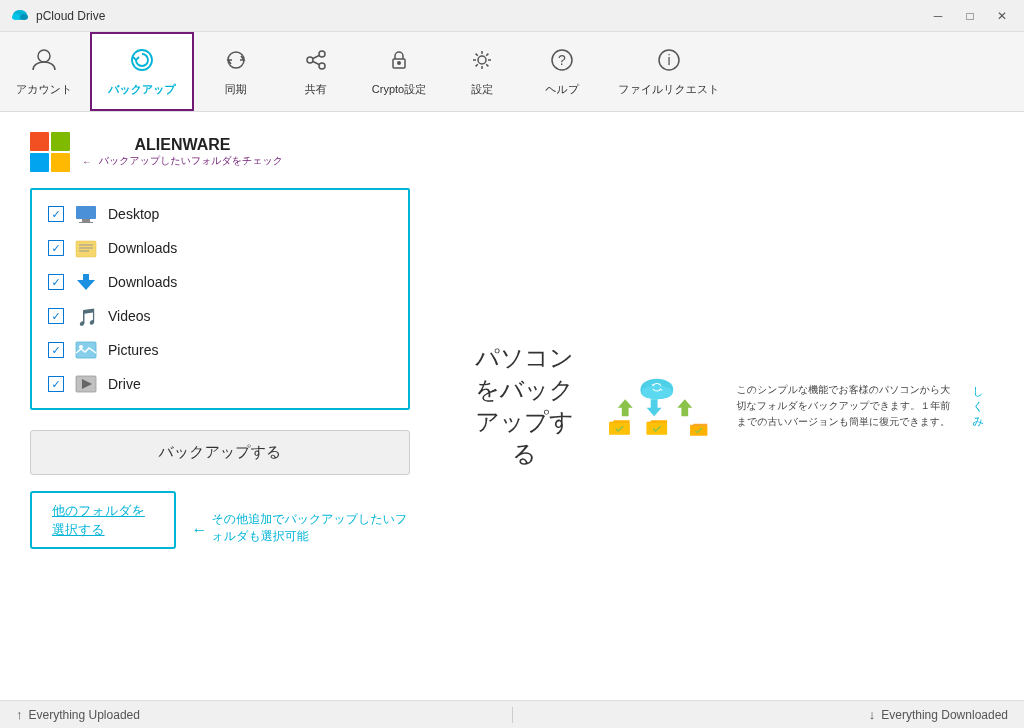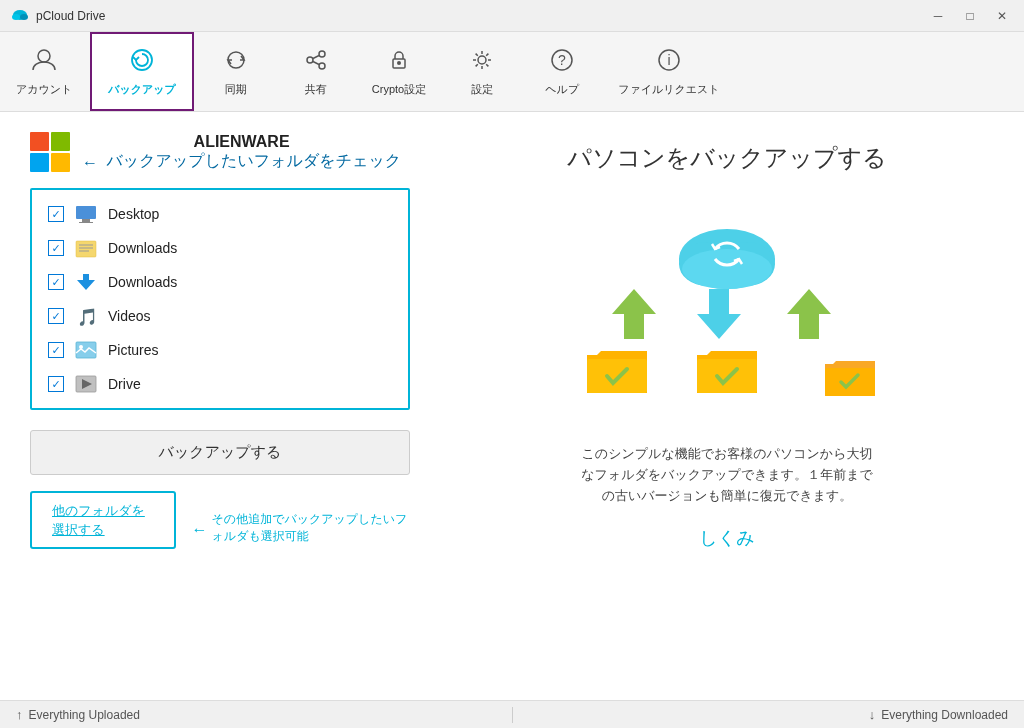--- a/index.html
+++ b/index.html
@@ -128,22 +128,22 @@
     .win-tile-2 { background: #7fba00; }
     .win-tile-3 { background: #00a4ef; }
     .win-tile-4 { background: #ffb900; }
 
     .computer-name {
       font-size: 16px;
       font-weight: bold;
       color: #222;
     }
     .computer-hint {
-      font-size: 16px;
-      color: #0369a1;
+      font-size: 10px;
+      color: #701a75;
     }
 
     
     .folder-list-container {
       border: 2px solid #00b4d8;
       border-radius: 2px;
       padding: 8px 12px;
       display: flex;
       flex-direction: column;
       gap: 2px;
@@ -227,42 +227,42 @@
     .other-folder-hint::before {
       content: '←';
       font-size: 16px;
     }
 
     
     .right-panel {
       flex: 1;
       padding: 30px 40px;
       display: flex;
-      flex-direction: column;
+      flex-direction: row;
       align-items: center;
       gap: 20px;
     }
 
     .backup-title {
       font-size: 24px;
       color: #333;
       font-weight: normal;
       text-align: center;
     }
 
     .backup-description {
-      font-size: 13px;
+      font-size: 10px;
       color: #444;
       text-align: center;
       line-height: 1.6;
       max-width: 300px;
     }
 
     .shimikumi-link {
-      font-size: 18px;
+      font-size: 11px;
       color: #00b4d8;
       cursor: pointer;
     }
 
     
     .status-bar {
       height: 28px;
       background: #f0f0f0;
       border-top: 1px solid #ddd;
       display: flex;

